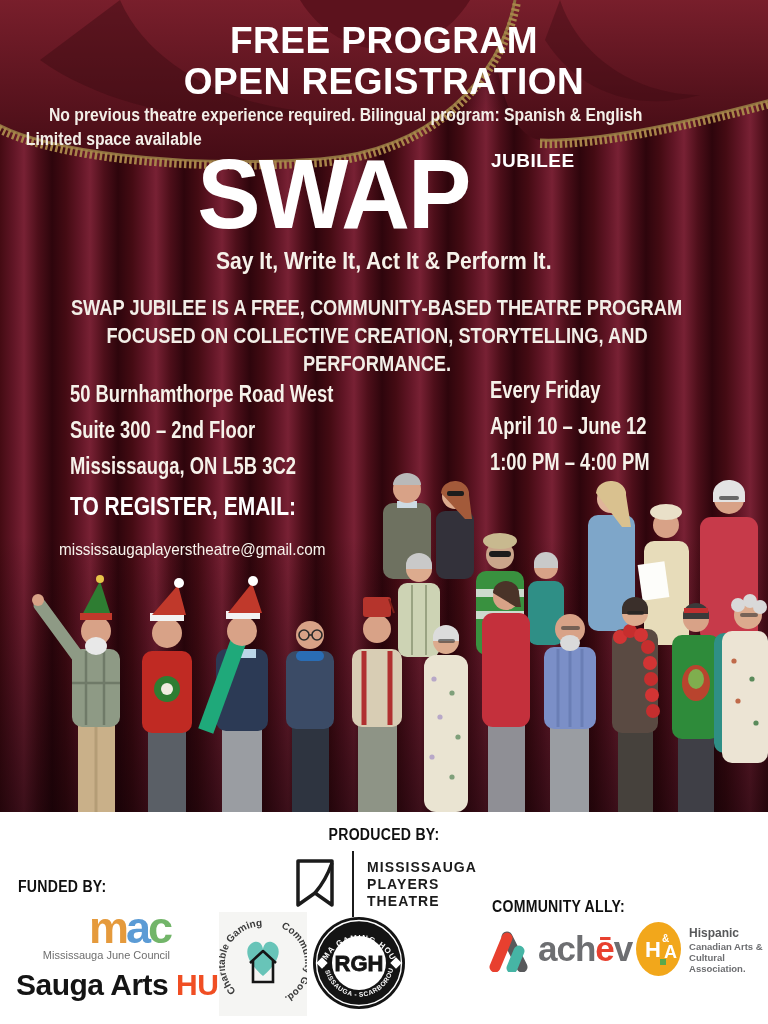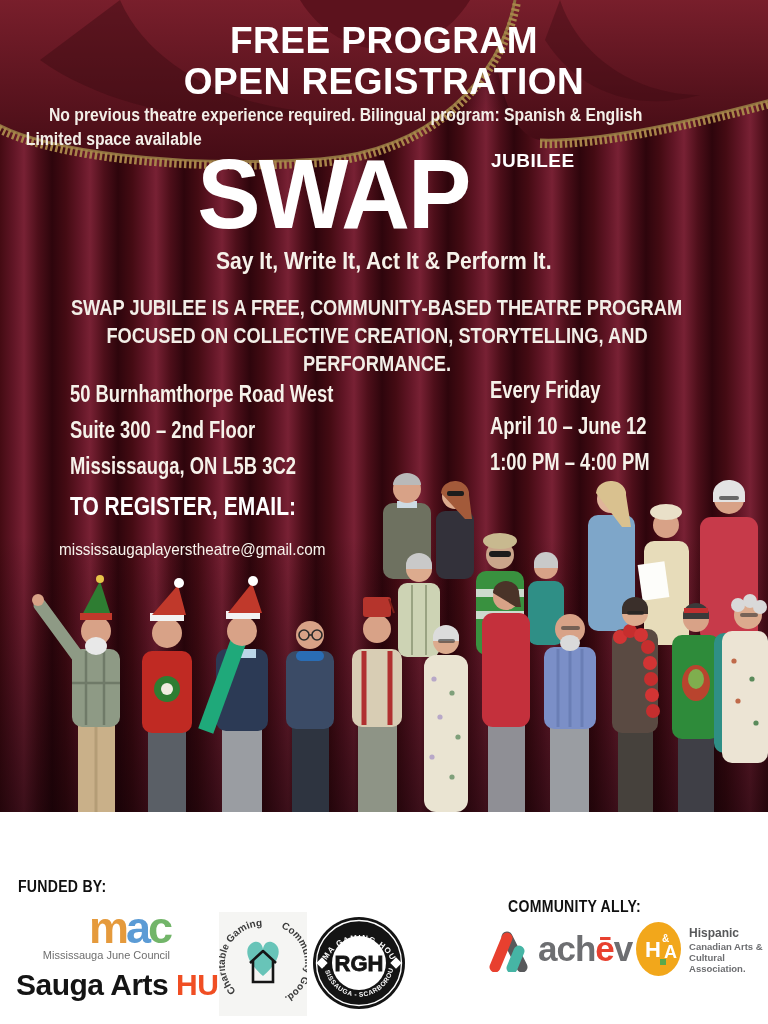--- a/index.html
+++ b/index.html
@@ -55,21 +55,21 @@
   .mpt-name{font-weight:bold;font-size:14px;line-height:17px;letter-spacing:1.1px;
     color:#1b1b1b;text-align:left;}
   .funded-head{left:18px;top:66px;}
   .mac{position:absolute;left:40px;top:96px;width:130px;text-align:right;}
   .mac-word{font-weight:bold;font-size:45px;line-height:40px;letter-spacing:-3px;}
   .mac-caption{font-size:11px;color:#6f6f6f;margin-top:1px;}
   .sauga{position:absolute;left:16px;top:156px;font-weight:bold;font-size:30px;
     letter-spacing:-.5px;color:#141414;white-space:nowrap;}
   .charitable{position:absolute;left:219px;top:100px;}
   .rgh{position:absolute;left:312px;top:104px;}
-  .ally-head{left:492px;top:86px;margin-left:16px;}
+  .ally-head{left:492px;top:86px;}
   .achev{position:absolute;left:487px;top:114px;display:flex;align-items:center;gap:5px;}
   .achev-text{font-weight:bold;font-size:35px;letter-spacing:-1px;color:#6d6e71;}
   .hispanic{position:absolute;left:636px;top:110px;display:flex;align-items:center;gap:8px;}
   .hisp-mark{position:relative;width:54px;height:54px;border-radius:50%;
     background:#f2a71b;color:#fff;font-weight:bold;}
   .hisp-h{position:absolute;left:9px;top:15px;font-size:22px;}
   .hisp-amp{position:absolute;left:26px;top:11px;font-size:10px;}
   .hisp-a{position:absolute;left:28px;top:20px;font-size:18px;}
   .hisp-sq{position:absolute;left:24px;bottom:11px;width:6px;height:6px;background:#5aa84c;}
   .hisp-text{line-height:11px;}
@@ -308,20 +308,35 @@
       <circle cx="748" cy="150" r="14" fill="#dcab8e"></circle>
       <circle cx="738" cy="140" r="7" fill="#d9d9d9"></circle>
         <circle cx="750" cy="136" r="7" fill="#d9d9d9"></circle>
       <circle cx="760" cy="142" r="7" fill="#d9d9d9"></circle>
       <rect x="740" y="148" width="18" height="4" rx="2" fill="#333" opacity=".6"></rect>
     </g>
   </svg>
 
   <div class="footer">
 
+    <div class="produced">
+      <div class="fhead"><span class="cx">PRODUCED BY:</span></div>
+      <div class="mpt-row">
+        <svg width="48" height="56" viewBox="0 0 48 56">
+          <path d="M7,5 H41 V49 L24,37 L7,49 Z" fill="none" stroke="#1b1b1b" stroke-width="3.5" stroke-linejoin="round"></path>
+          <path d="M41,7 C36,21 30,30 24,37" fill="none" stroke="#1b1b1b" stroke-width="3.5"></path>
+        </svg>
+        <div class="mpt-divider"></div>
+        <div class="mpt-name">
+          <div>MISSISSAUGA</div>
+          <div>PLAYERS</div>
+          <div>THEATRE</div>
+        </div>
+      </div>
+    </div>
 
     <div class="fhead funded-head" style="position:absolute;"><span class="cx">FUNDED BY:</span></div>
 
     <div class="mac">
       <div class="mac-word"><span style="color:#e59a3c">m</span><span style="color:#5b9bd5">a</span><span style="color:#72b569">c</span></div>
       <div class="mac-caption">Mississauga June Council</div>
     </div>
 
     <div class="sauga"><span>Sauga Arts </span><span style="color:#f04e23">HUB</span></div>
 

